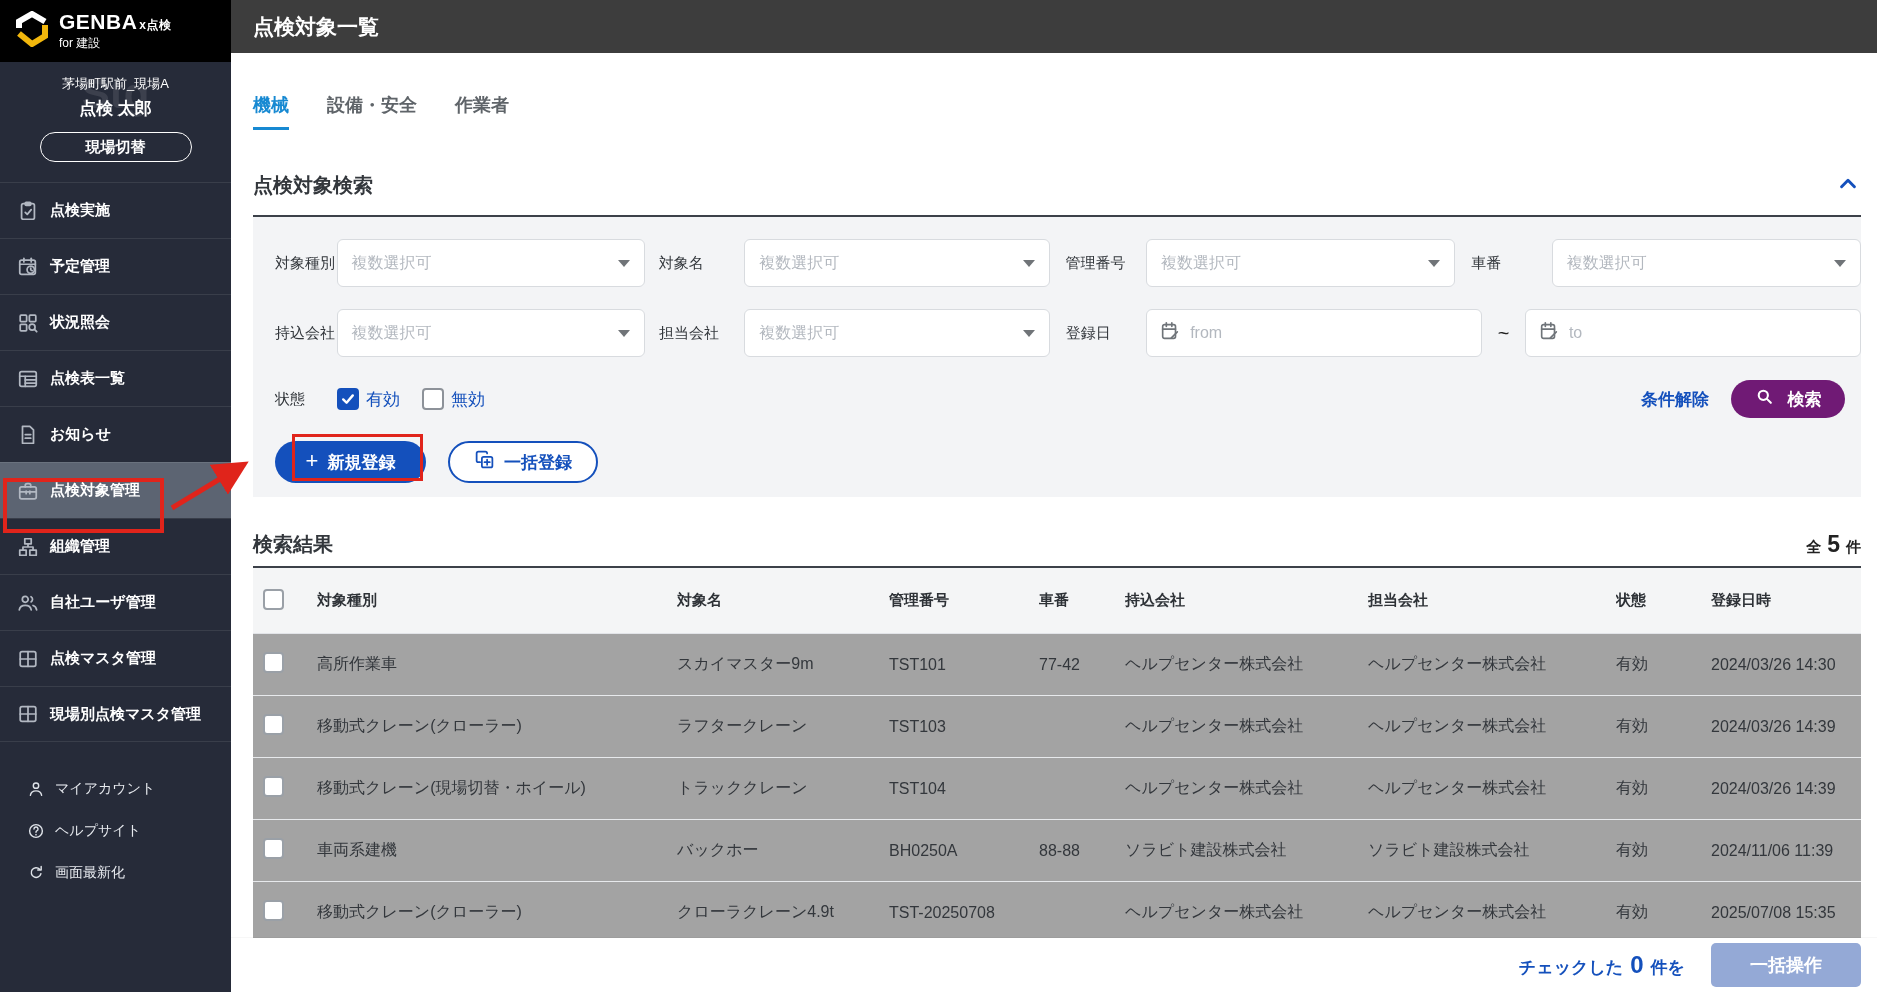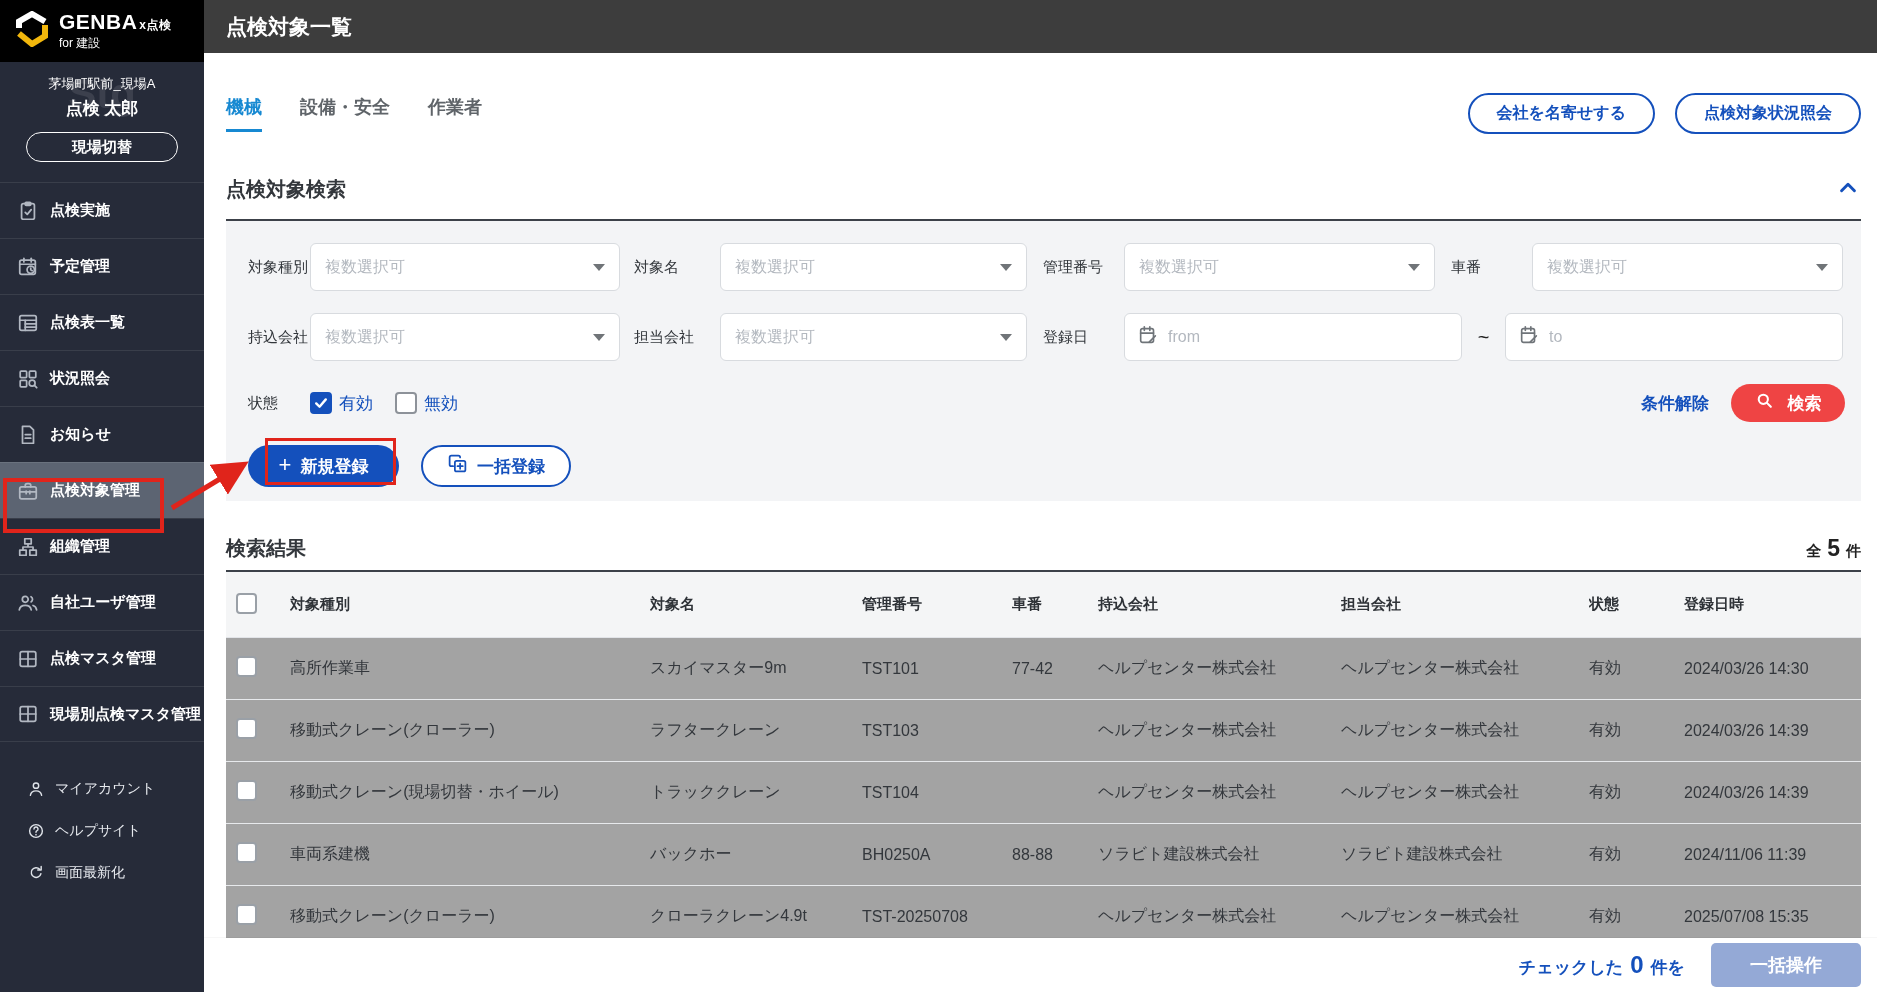--- a/index.html
+++ b/index.html
@@ -1,21 +1,21 @@
 <!DOCTYPE html>
 <html><head>
 <meta charset="utf-8">
 <style>
   * { margin:0; padding:0; box-sizing:border-box; }
   html,body { width:1877px; height:992px; overflow:hidden; background:#fff;
     font-family:"Liberation Sans","DejaVu Sans",sans-serif; }
   .app { position:relative; width:1877px; height:992px; display:flex; }
 
   
-  .sidebar { width:204px; height:992px; flex-shrink:0; background:#262b39; color:#fff;
+  .sidebar { width:231px; height:992px; flex-shrink:0; background:#262b39; color:#fff;
     display:flex; flex-direction:column; }
   .logo { height:62px; background:#000; display:flex; align-items:center; padding-left:14px; gap:9px; flex-shrink:0;}
   .logo-text .l1 { font-size:21px; font-weight:bold; color:#fff; letter-spacing:.5px; }
   .logo-text .l1 small { font-size:12px; font-weight:bold; margin-left:2px;}
   .logo-text .l2 { font-size:12px; color:#fff; margin-top:1px; }
   .user-block { position:relative; text-align:center; padding:13px 2px 16px; }
   .user-watermark { position:absolute; left:0; right:0; top:8px; text-align:center;
     font-size:42px; font-weight:bold; color:rgba(255,255,255,.10); pointer-events:none;}
   .user-site { font-size:13px; }
   .user-name { font-size:17px; font-weight:bold; margin-top:4px; }
@@ -69,21 +69,21 @@
   .date-sep { width:43px; text-align:center; font-size:20px; color:#222; }
   .status-row { margin-top:24px; height:40px; }
   .checkbox-group { display:flex; align-items:center; gap:22px; }
   .cb-wrap { display:flex; align-items:center; gap:7px; cursor:pointer; }
   .cb { width:22px; height:22px; border-radius:4px; border:2px solid #8d9299; background:#fff;
     display:flex; align-items:center; justify-content:center; }
   .cb.checked { background:#1450bc; border-color:#1450bc; }
   .cb-label { font-size:17px; color:#1450bc; }
   .clear-link { margin-left:auto; font-size:17px; font-weight:bold; color:#1450bc; cursor:pointer; }
   .search-btn { margin-left:22px; margin-right:16px; height:38px; width:114px; border-radius:19px;
-    background:#ef4444; color:#fff; font-size:17px; font-weight:bold; border:none;
+    background:#701a75; color:#fff; font-size:17px; font-weight:bold; border:none;
     display:flex; align-items:center; justify-content:center; gap:14px; cursor:pointer; }
   .reg-row { margin-top:22px; display:flex; gap:22px; padding-left:22px; }
   .new-btn-wrap { position:relative; }
   .btn-primary { height:42px; min-width:151px; border-radius:21px; background:#1450bc; color:#fff;
     font-size:17px; font-weight:bold; border:none; display:flex; align-items:center; justify-content:center;
     gap:9px; padding:0 26px; cursor:pointer; }
   .btn-primary .plus { font-size:22px; font-weight:normal; line-height:1; margin-top:-2px; }
   .btn-outline-blue { height:42px; border-radius:21px; background:#fff; border:2px solid #1450bc; color:#1450bc;
     font-size:17px; font-weight:bold; display:flex; align-items:center; justify-content:flex-end; gap:9px; padding:0 24px; cursor:pointer;}
 
@@ -163,40 +163,40 @@
               <line x1="3" y1="9" x2="20" y2="9"></line>
               <circle cx="15" cy="15" r="4"></circle>
               <polyline points="15,13.2 15,15 16.6,16"></polyline>
             </svg>
           </span>
           <span>予定管理</span>
         </div>
         <div class="menu-item">
           <span class="mi-icon">
             <svg width="22" height="22" viewBox="0 0 24 24" fill="none" stroke="#b2b8c2" stroke-width="1.9" stroke-linecap="round" stroke-linejoin="round">
+              <rect x="3.5" y="3.5" width="7" height="7" rx="1"></rect>
+              <rect x="13.5" y="3.5" width="7" height="7" rx="1"></rect>
+              <rect x="3.5" y="13.5" width="7" height="7" rx="1"></rect>
+              <circle cx="16.5" cy="16.5" r="3.2"></circle>
+              <line x1="19" y1="19" x2="21.5" y2="21.5"></line>
+            </svg>
+          </span>
+          <span>状況照会</span>
+        </div>
+        <div class="menu-item">
+          <span class="mi-icon">
+            <svg width="22" height="22" viewBox="0 0 24 24" fill="none" stroke="#b2b8c2" stroke-width="1.9" stroke-linecap="round" stroke-linejoin="round">
               <rect x="3" y="4" width="18" height="16" rx="2"></rect>
               <line x1="3" y1="9" x2="21" y2="9"></line>
               <line x1="9" y1="9" x2="9" y2="20"></line>
               <line x1="9" y1="13" x2="21" y2="13"></line>
               <line x1="9" y1="16.5" x2="21" y2="16.5"></line>
             </svg>
           </span>
           <span>点検表一覧</span>
-        </div>
-        <div class="menu-item">
-          <span class="mi-icon">
-            <svg width="22" height="22" viewBox="0 0 24 24" fill="none" stroke="#b2b8c2" stroke-width="1.9" stroke-linecap="round" stroke-linejoin="round">
-              <rect x="3.5" y="3.5" width="7" height="7" rx="1"></rect>
-              <rect x="13.5" y="3.5" width="7" height="7" rx="1"></rect>
-              <rect x="3.5" y="13.5" width="7" height="7" rx="1"></rect>
-              <circle cx="16.5" cy="16.5" r="3.2"></circle>
-              <line x1="19" y1="19" x2="21.5" y2="21.5"></line>
-            </svg>
-          </span>
-          <span>状況照会</span>
         </div>
         <div class="menu-item">
           <span class="mi-icon">
             <svg width="22" height="22" viewBox="0 0 24 24" fill="none" stroke="#b2b8c2" stroke-width="1.9" stroke-linecap="round" stroke-linejoin="round">
               <path d="M6 2.5h8l4 4V21H6z"></path>
               <line x1="9" y1="11.5" x2="15" y2="11.5"></line>
               <line x1="9" y1="15.5" x2="15" y2="15.5"></line>
             </svg>
           </span>
           <span>お知らせ</span>
@@ -293,24 +293,20 @@
       <span>点検対象一覧</span>
     </div>
 
     <div class="content">
 
       <div class="tabs-row">
         <div class="tabs">
           <div class="tab active">機械</div>
           <div class="tab">設備・安全</div>
           <div class="tab">作業者</div>
-        </div>
-        <div class="top-actions">
-          <button class="pill-outline">会社を名寄せする</button>
-          <button class="pill-outline">点検対象状況照会</button>
         </div>
       </div>
 
       <div class="section-title-row">
         <div class="section-title">点検対象検索</div>
         <div class="chevron-btn">
           <span>
             <svg width="22" height="22" viewBox="0 0 24 24" fill="none" stroke="#1450bc" stroke-width="3.2" stroke-linecap="round" stroke-linejoin="round">
                 <polyline points="5,15 12,8 19,15"></polyline>
               </svg>

